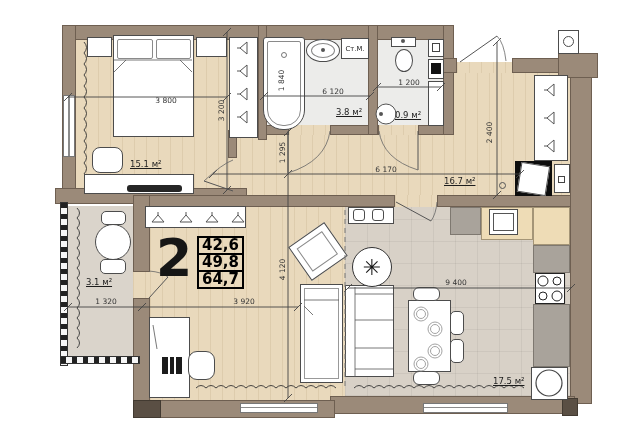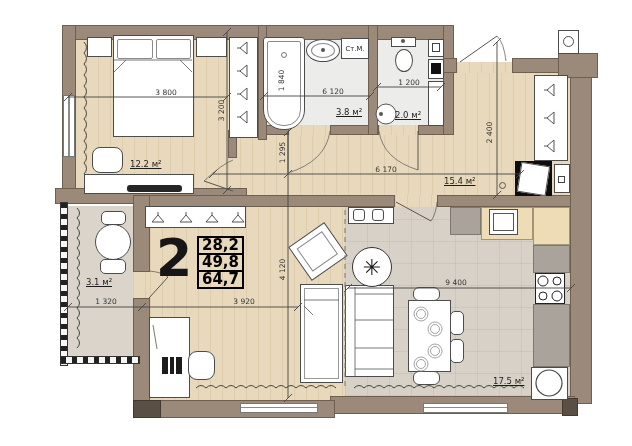--- a/index.html
+++ b/index.html
@@ -230,38 +230,38 @@
       <use href="#hanger" transform="translate(158,218)"></use>
       <use href="#hanger" transform="translate(186,218)"></use>
       <use href="#hanger" transform="translate(212,218)"></use>
       <use href="#hanger" transform="translate(238,218)"></use>
       <use href="#hanger" transform="translate(550,90) rotate(-90)"></use>
       <use href="#hanger" transform="translate(550,118) rotate(-90)"></use>
       <use href="#hanger" transform="translate(550,146) rotate(-90)"></use>
     </g>
   </svg>
 
-  <div class="lbl" style="left:130px;top:159px">12.2 м²</div>
+  <div class="lbl" style="left:130px;top:159px">15.1 м²</div>
   <div class="lbl" style="left:336px;top:107px">3.8 м²</div>
-  <div class="lbl" style="left:395px;top:110px">2.0 м²</div>
-  <div class="lbl" style="left:444px;top:176px">15.4 м²</div>
+  <div class="lbl" style="left:395px;top:110px">0.9 м²</div>
+  <div class="lbl" style="left:444px;top:176px">16.7 м²</div>
   <div class="lbl" style="left:86px;top:277px">3.1 м²</div>
   <div class="lbl" style="left:493px;top:376px">17.5 м²</div>
 
-  <div class="dim" style="left:144px;top:88px">3 800</div>
+  <div class="dim" style="left:144px;top:96px">3 800</div>
   <div class="dim" style="left:311px;top:87px">6 120</div>
   <div class="dim" style="left:387px;top:78px">1 200</div>
   <div class="dim" style="left:364px;top:165px">6 170</div>
   <div class="dim" style="left:434px;top:278px">9 400</div>
   <div class="dim" style="left:84px;top:297px">1 320</div>
   <div class="dim" style="left:222px;top:297px">3 920</div>
   <div class="dim vdim" style="left:199px;top:106px">3 200</div>
   <div class="dim vdim" style="left:259px;top:76px">1 840</div>
   <div class="dim vdim" style="left:467px;top:128px">2 400</div>
   <div class="dim vdim" style="left:260px;top:148px">1 295</div>
   <div class="dim vdim" style="left:260px;top:265px">4 120</div>
 
   <div class="big2" style="left:156px;top:232px">2</div>
-  <div class="infobox" style="left:197px;top:236px">28,2</div>
+  <div class="infobox" style="left:197px;top:236px">42,6</div>
   <div class="infobox" style="left:197px;top:253px">49,8</div>
   <div class="infobox" style="left:197px;top:270px">64,7</div>
 
 </div>
 
 </body></html>

